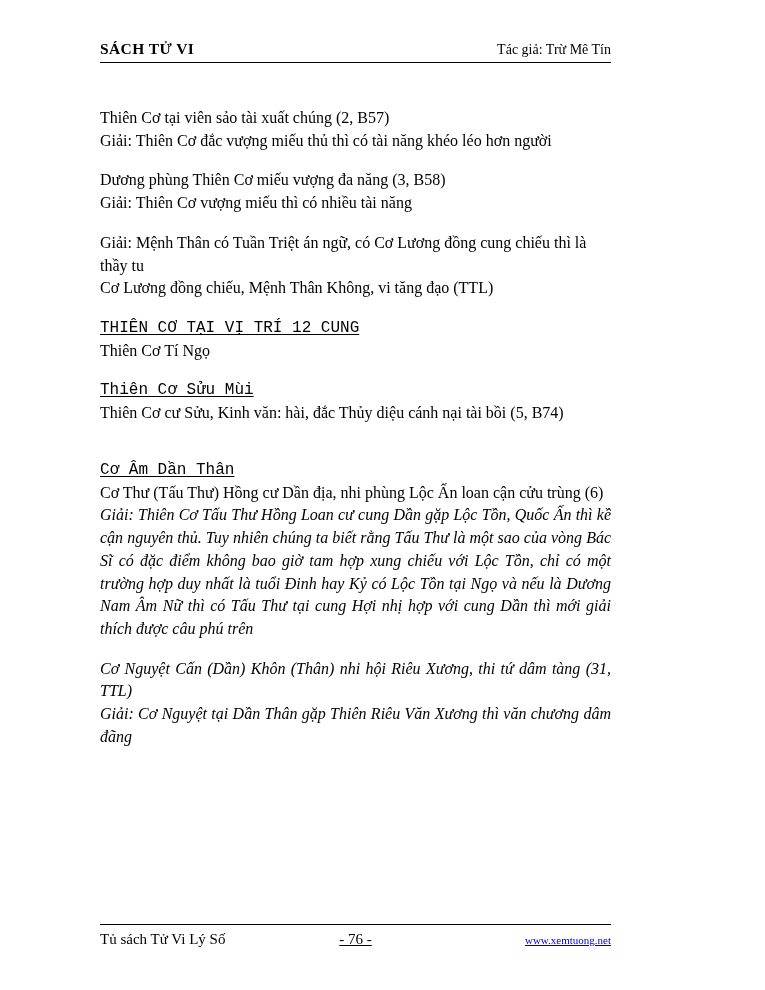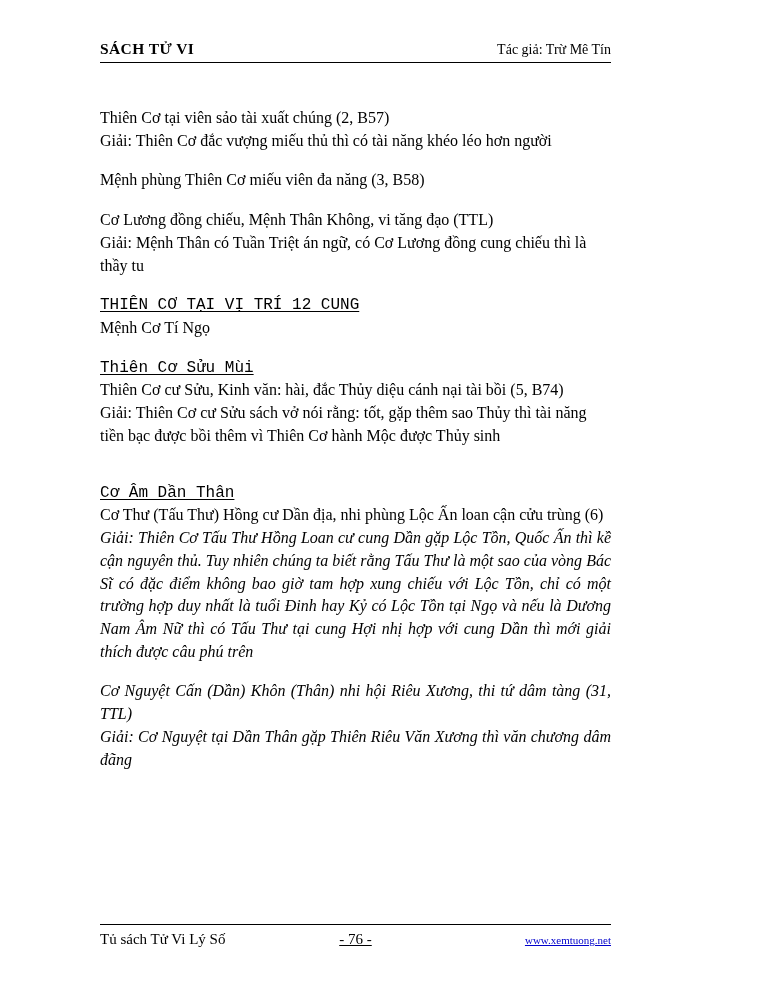--- a/index.html
+++ b/index.html
@@ -113,43 +113,43 @@
   <div class="content">
 
     <div class="block">
       <p class="line">Thiên Cơ tại viên sảo tài xuất chúng  (2, B57)</p>
       <p class="line">Giải: Thiên Cơ đắc vượng miếu thủ thì có tài năng khéo léo hơn người</p>
     </div>
 
     <div class="spacer"></div>
 
     <div class="block">
-      <p class="line">Mệnh phùng Thiên Cơ miếu viên đa năng (3, B58)</p>
+      <p class="line">Dương phùng Thiên Cơ miếu vượng đa năng (3, B58)</p>
+      <p class="line">Giải: Thiên Cơ  vượng miếu thì có nhiều tài năng</p>
     </div>
 
     <div class="spacer"></div>
 
     <div class="block">
+      <p class="line">Giải: Mệnh Thân có Tuần Triệt án ngữ, có Cơ Lương đồng cung chiếu thì là thầy tu</p>
       <p class="line">Cơ Lương đồng chiếu, Mệnh Thân Không, vi tăng đạo (TTL)</p>
-      <p class="line">Giải: Mệnh Thân có Tuần Triệt án ngữ, có Cơ Lương đồng cung chiếu thì là thầy tu</p>
     </div>
 
     <div class="spacer"></div>
 
     <div class="block">
       <p class="line underline">THIÊN CƠ TẠI VỊ TRÍ 12 CUNG</p>
-      <p class="line">Mệnh Cơ Tí Ngọ</p>
+      <p class="line">Thiên Cơ Tí Ngọ</p>
     </div>
 
     <div class="spacer"></div>
 
     <div class="block">
       <p class="line underline">Thiên Cơ Sửu Mùi</p>
       <p class="line">Thiên Cơ cư Sửu, Kinh văn: hài, đắc Thủy diệu cánh nại tài bồi  (5, B74)</p>
-      <p class="line">Giải: Thiên Cơ cư Sửu sách vở nói rằng: tốt, gặp thêm sao Thủy thì tài năng tiền bạc được bồi thêm vì Thiên Cơ hành Mộc được Thủy sinh</p>
     </div>
 
     <div class="spacer-lg"></div>
 
     <div class="block">
       <p class="line underline">Cơ Âm Dần Thân</p>
       <p class="line">Cơ Thư (Tấu Thư) Hồng cư Dần địa, nhi phùng Lộc Ấn  loan cận cửu trùng (6)</p>
       <p class="line justify">Giải: Thiên Cơ Tấu Thư Hồng Loan cư cung Dần gặp Lộc Tồn, Quốc Ấn thì kề cận nguyên thủ. Tuy nhiên chúng ta biết rằng Tấu Thư là một sao của vòng Bác Sĩ có đặc điểm không bao giờ tam hợp xung chiếu với Lộc Tồn, chỉ có một trường hợp duy nhất là tuổi Đinh hay Kỷ có Lộc Tồn tại Ngọ và nếu là Dương Nam Âm Nữ thì có Tấu Thư tại cung Hợi nhị hợp với cung Dần thì mới giải thích được câu phú trên</p>
     </div>
 

